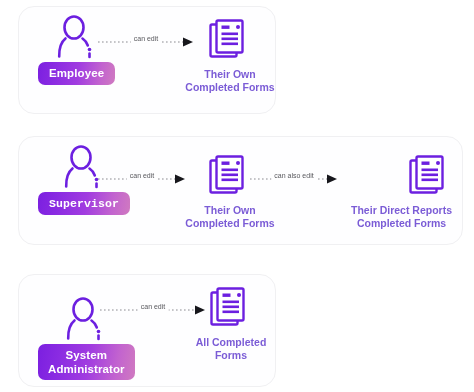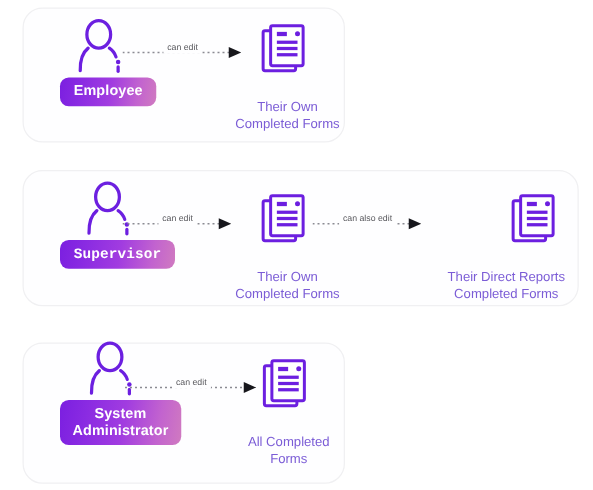--- a/index.html
+++ b/index.html
@@ -52,39 +52,38 @@
     border-radius: 7px;
     color: #ffffff;
     font-weight: bold;
     font-size: 11.5px;
     line-height: 13px;
     text-align: center;
     padding: 5px 11px;
     letter-spacing: 0.1px;
     white-space: pre-line;
     background-image: linear-gradient(100deg, #7b1fe0 0%, #8a2be2 22%, #a13ce0 52%, #c263cf 80%, #d07ac0 100%);
-    margin-left: 10px;
   }
   .badge-two-line {
     padding: 4px 10px;
     line-height: 14px;
   }
 
   
   .doc-icon {
     width: 44px;
     height: 46px;
     display: block;
   }
   .doc-caption {
-    margin-top: 18px;
+    margin-top: 6px;
     color: #7b5cd6;
     font-size: 10.5px;
     line-height: 13px;
-    font-weight: normal;
+    font-weight: bold;
     text-align: center;
     white-space: pre-line;
   }
 
   
   .arrow {
     position: absolute;
     display: flex;
     align-items: center;
   }
@@ -109,21 +108,21 @@
   .p1-arrow { left: 98px;  top: 35px;  width: 96px; height: 14px; }
 
   
   .p2-actor { left: 38px;  top: 144px; font-family: Liberation Mono, monospace; }
   .p2-docs  { left: 176px; top: 152px; width: 108px; }
   .p2-docs2 { left: 328px; top: 152px; width: 124px; align-items: flex-end; }
   .p2-arrow1 { left: 98px;  top: 172px; width: 88px; height: 14px; }
   .p2-arrow2 { left: 250px; top: 172px; width: 88px; height: 14px; }
 
   
-  .p3-actor { left: 38px;  top: 272px; }
+  .p3-actor { left: 38px;  top: 296px; }
   .p3-docs  { left: 177px; top: 284px; width: 108px; }
   .p3-arrow { left: 100px; top: 303px; width: 106px; height: 14px; }
 </style>
 </head>
 <body>
 
 <div id="diagram">
 
   <div class="panel panel-1"></div>
 

